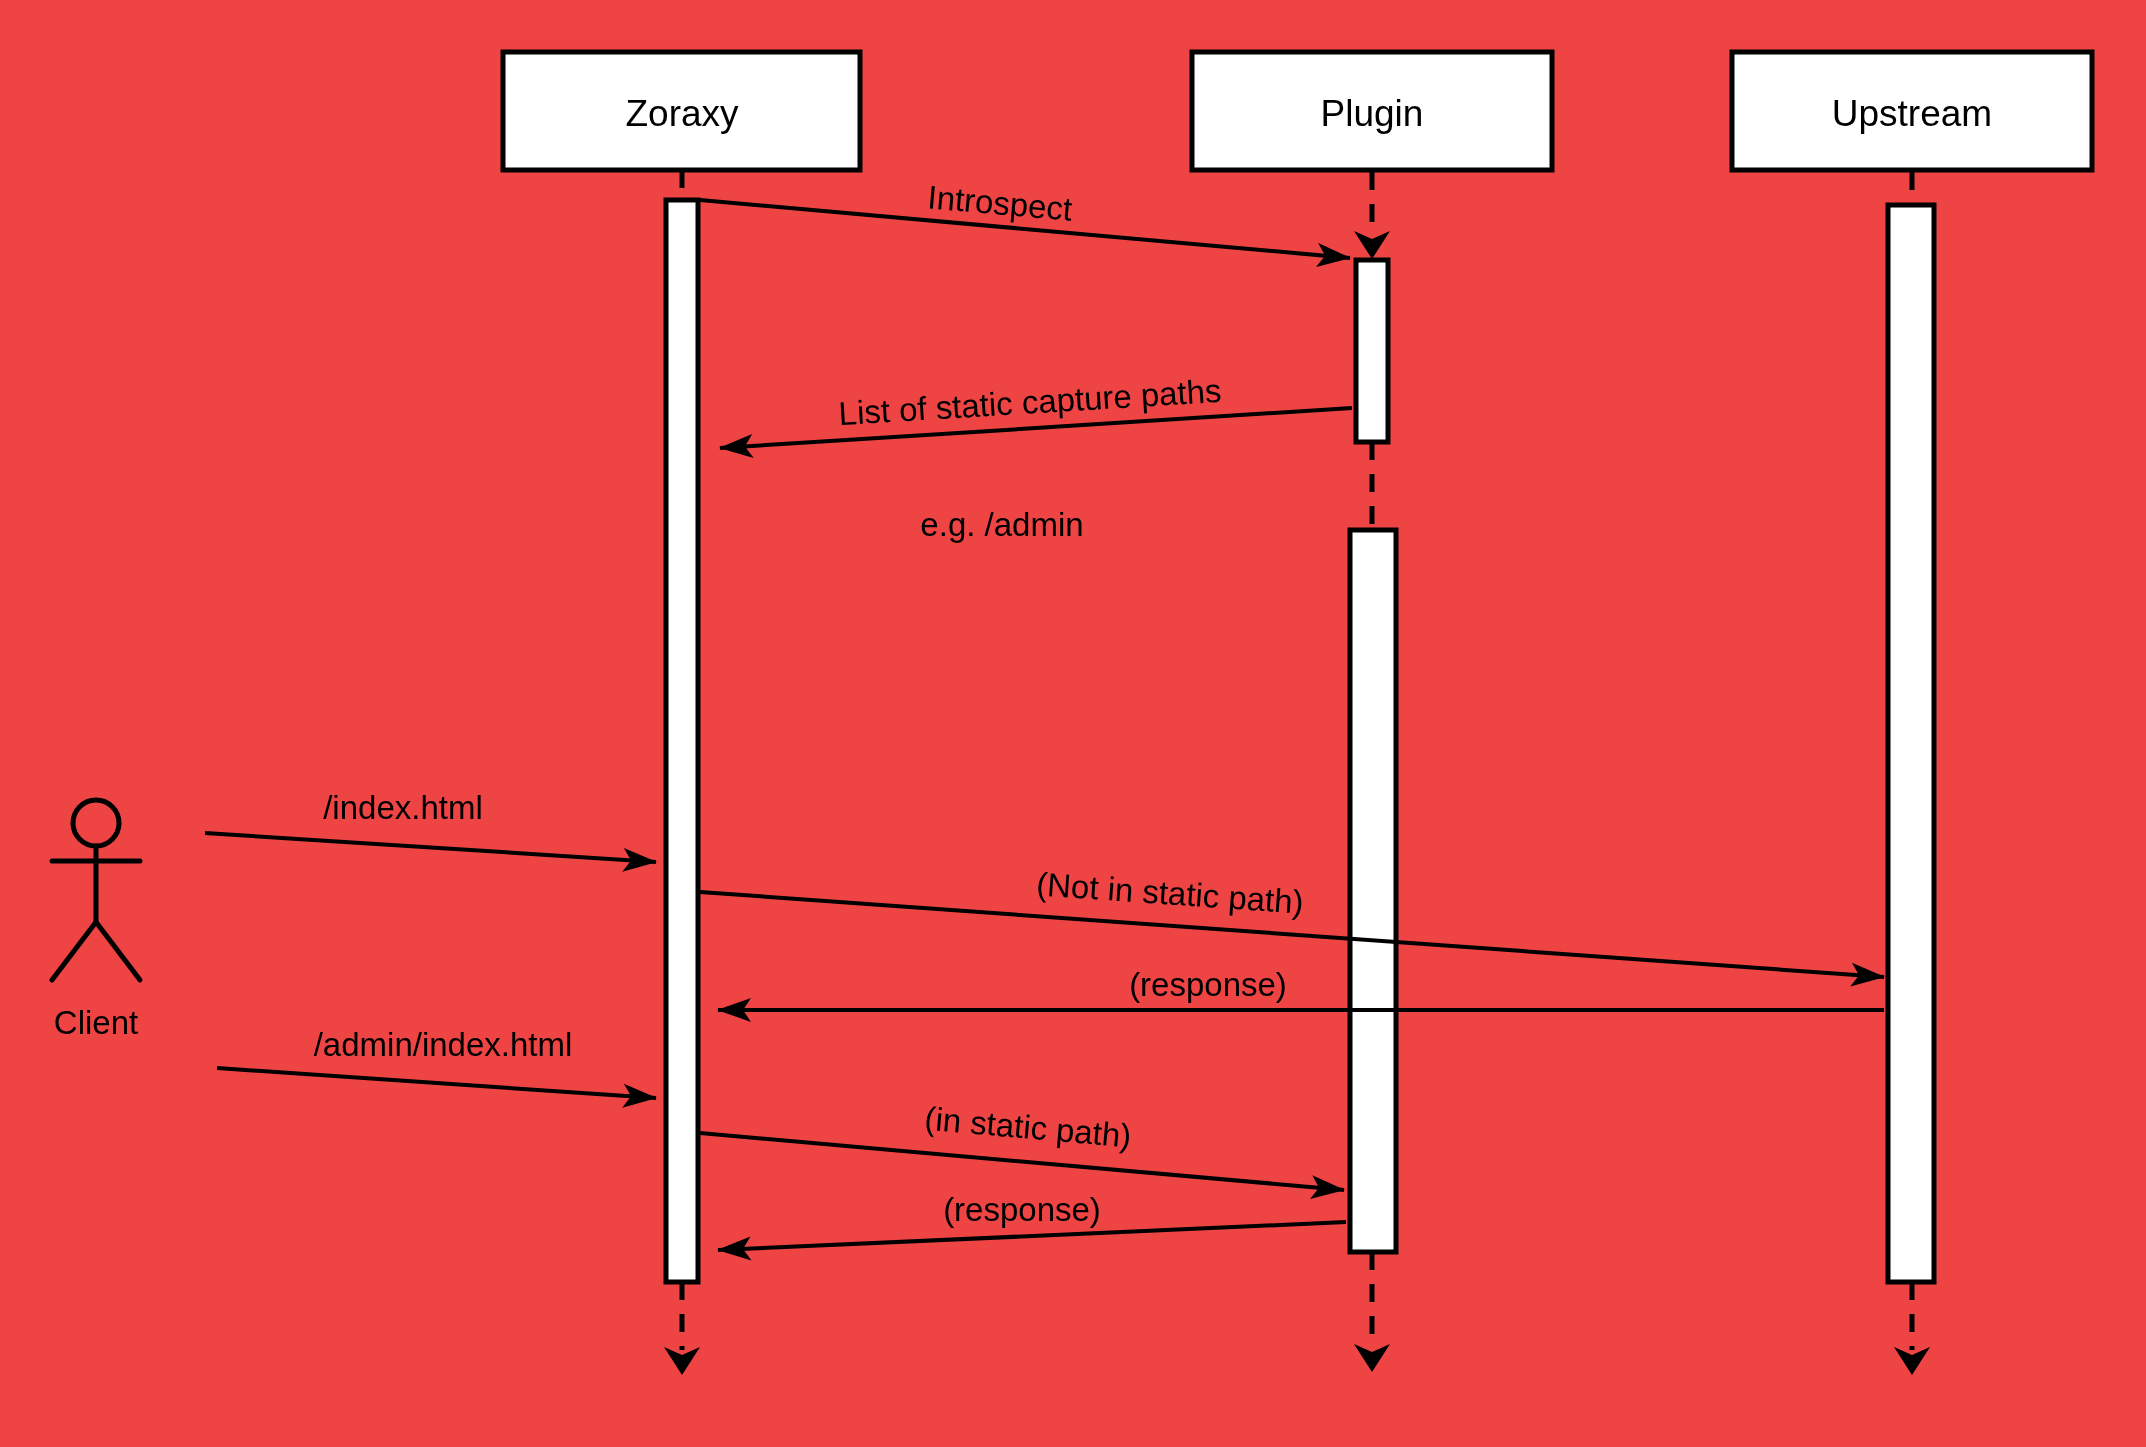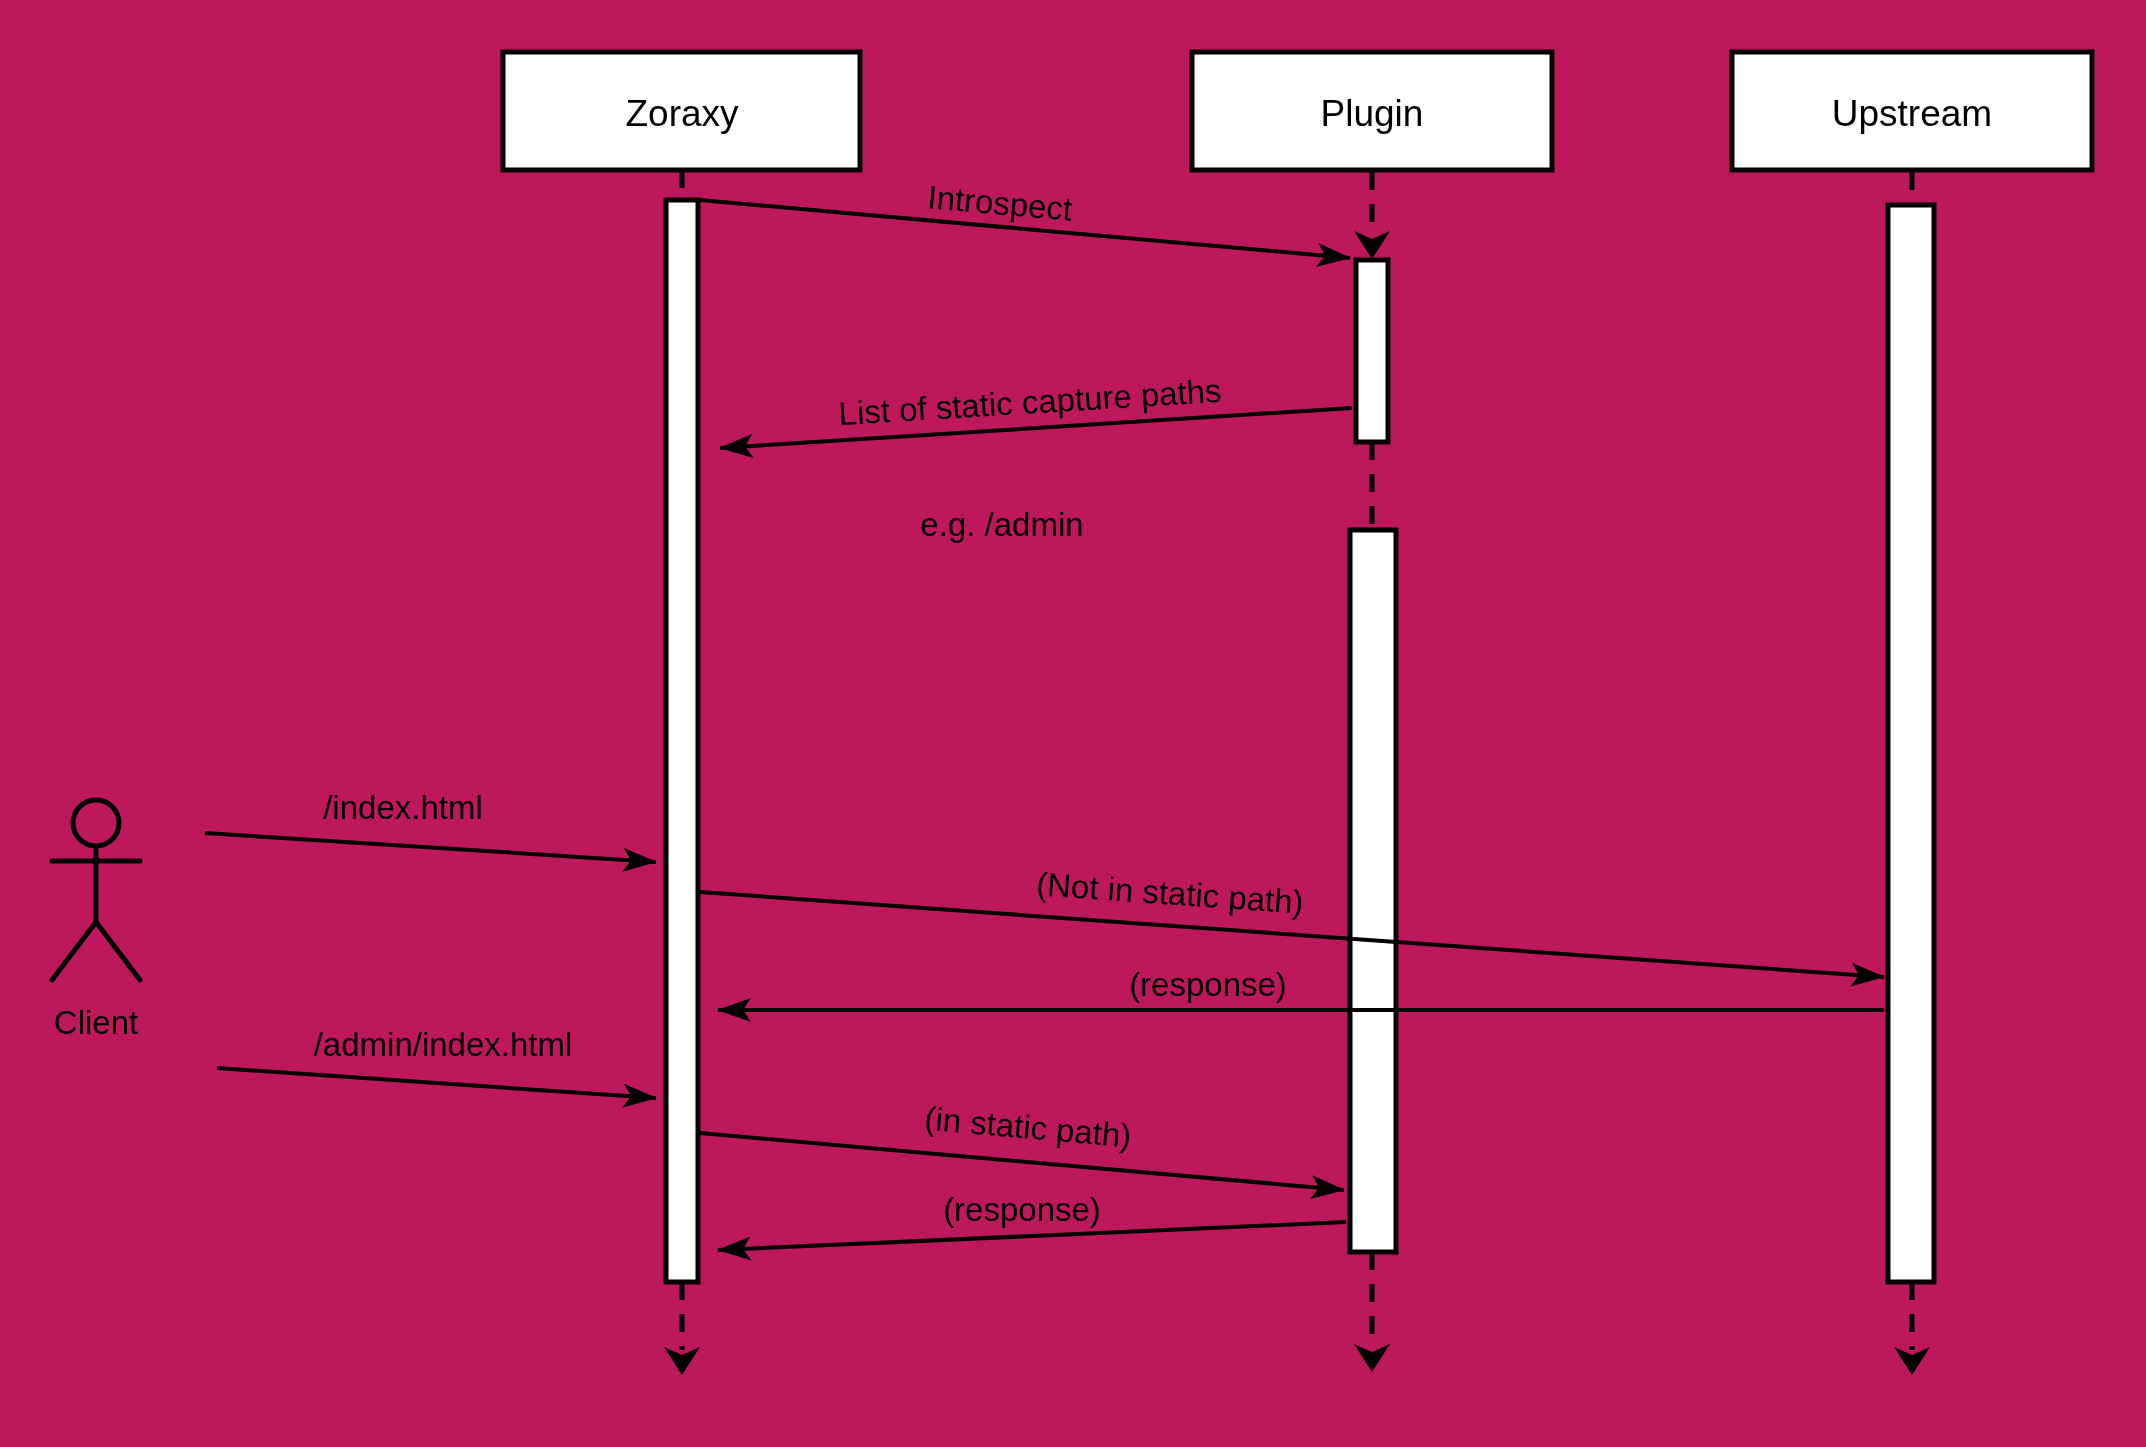--- a/index.html
+++ b/index.html
@@ -4,21 +4,21 @@
 <style>
   html, body {
     margin: 0;
     padding: 0;
     background: #ffffff;
   }
   .stage {
     position: relative;
     width: 2146px;
     height: 1447px;
-    background: #be185d;
+    background: #ef4444;
     overflow: hidden;
   }
   svg { display: block; }
   text {
     font-family: "Liberation Sans", "DejaVu Sans", sans-serif;
     fill: #000000;
   }
   .hdr  { font-size: 37px; }
   .msg  { font-size: 33px; }
   .shape  { fill: #ffffff; stroke: #000000; stroke-width: 5; }

